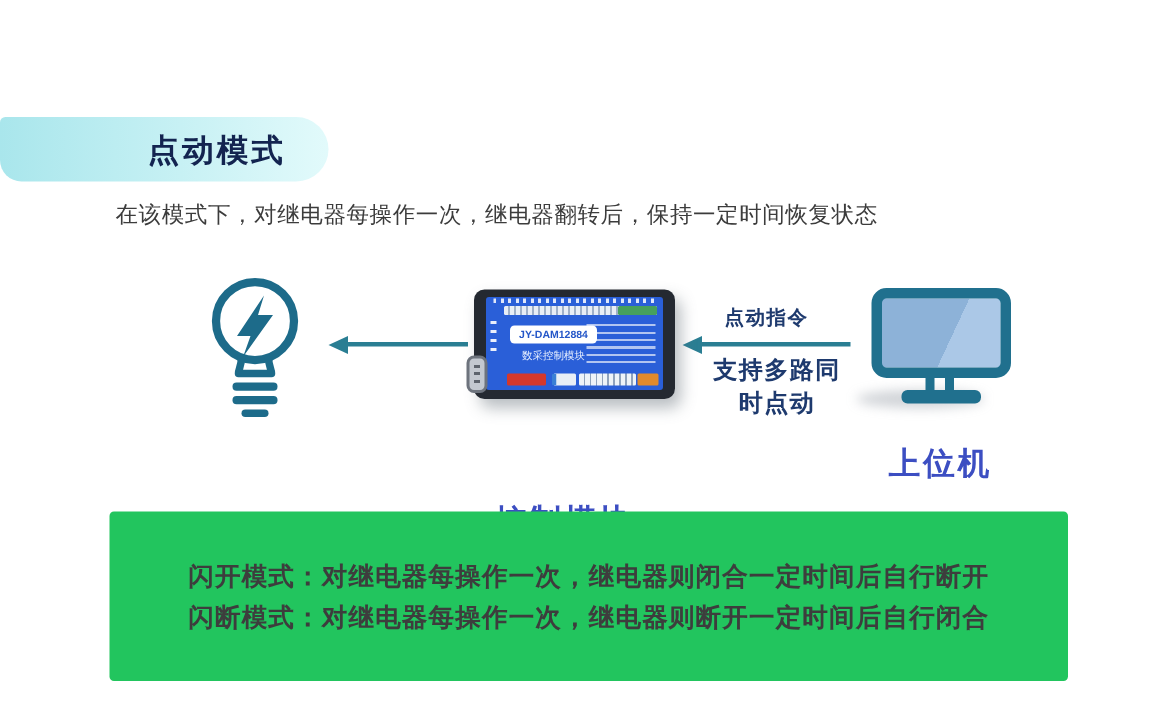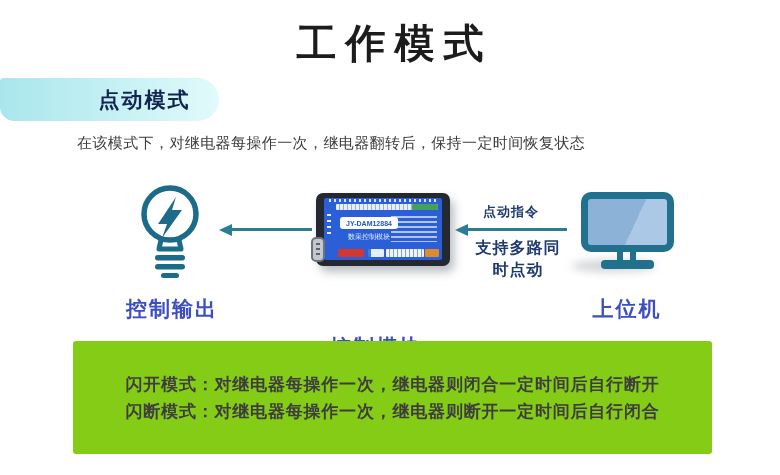--- a/index.html
+++ b/index.html
@@ -77,31 +77,30 @@
   .mon-neck-r { position:absolute; left:49px; top:58px; width:6px; height:13px; background:#20708e; }
   .mon-base { position:absolute; left:20px; top:68px; width:53px; height:9px; background:#20708e; border-radius:4px; }
 
   .node-label { position:absolute; top:295px; text-align:center; font-size:21px; font-weight:700;
                 color:#3c4ec2; letter-spacing:2px; }
   .label-output { left:117px; width:110px; }
   .label-module { left:320px; width:112px;margin-top:38px; }
   .label-host   { left:584px; width:86px; }
 
   
-  .note { position:absolute; left:73px; top:341px; width:639px; height:113px; background:#84cc16;
+  .note { position:absolute; left:73px; top:341px; width:639px; height:113px; background:#22c55e;
           border-radius:3px; display:flex; flex-direction:column; align-items:center; justify-content:center;
           font-size:17px; font-weight:600; color:#3d3d3d; line-height:27px; letter-spacing:0.8px;
           text-align:center; }
 </style>
 </head>
 <body>
 
 <div class="canvas">
 
-  <div class="title">工作模式</div>
 
   <div class="badge">点动模式</div>
 
   <div class="desc">在该模式下，对继电器每操作一次，继电器翻转后，保持一定时间恢复状态</div>
 
   <svg class="bulb" viewBox="0 0 84 104">
     <circle cx="42" cy="34" r="26" fill="none" stroke="#1d6b8a" stroke-width="5.5"></circle>
     <path d="M48 17 L30 44 L39 44 L34 58 L54 30 L44 30 Z" fill="#1d6b8a"></path>
     <path d="M33 58 C33 64 31 66 31 69 L53 69 C53 66 51 64 51 58" fill="none" stroke="#1d6b8a" stroke-width="5" stroke-linejoin="round"></path>
     <rect x="27" y="75" width="30" height="5.5" rx="2.7" fill="#1d6b8a"></rect>
@@ -137,21 +136,20 @@
   </div>
 
   <div class="monitor">
     <div class="mon-shadow"></div>
     <div class="mon-screen"></div>
     <div class="mon-neck-l"></div>
     <div class="mon-neck-r"></div>
     <div class="mon-base"></div>
   </div>
 
-  <div class="node-label label-output">控制输出</div>
   <div class="node-label label-module">控制模块</div>
   <div class="node-label label-host">上位机</div>
 
   <div class="note">
     <div>闪开模式：对继电器每操作一次，继电器则闭合一定时间后自行断开</div>
     <div>闪断模式：对继电器每操作一次，继电器则断开一定时间后自行闭合</div>
   </div>
 
 </div>
 

